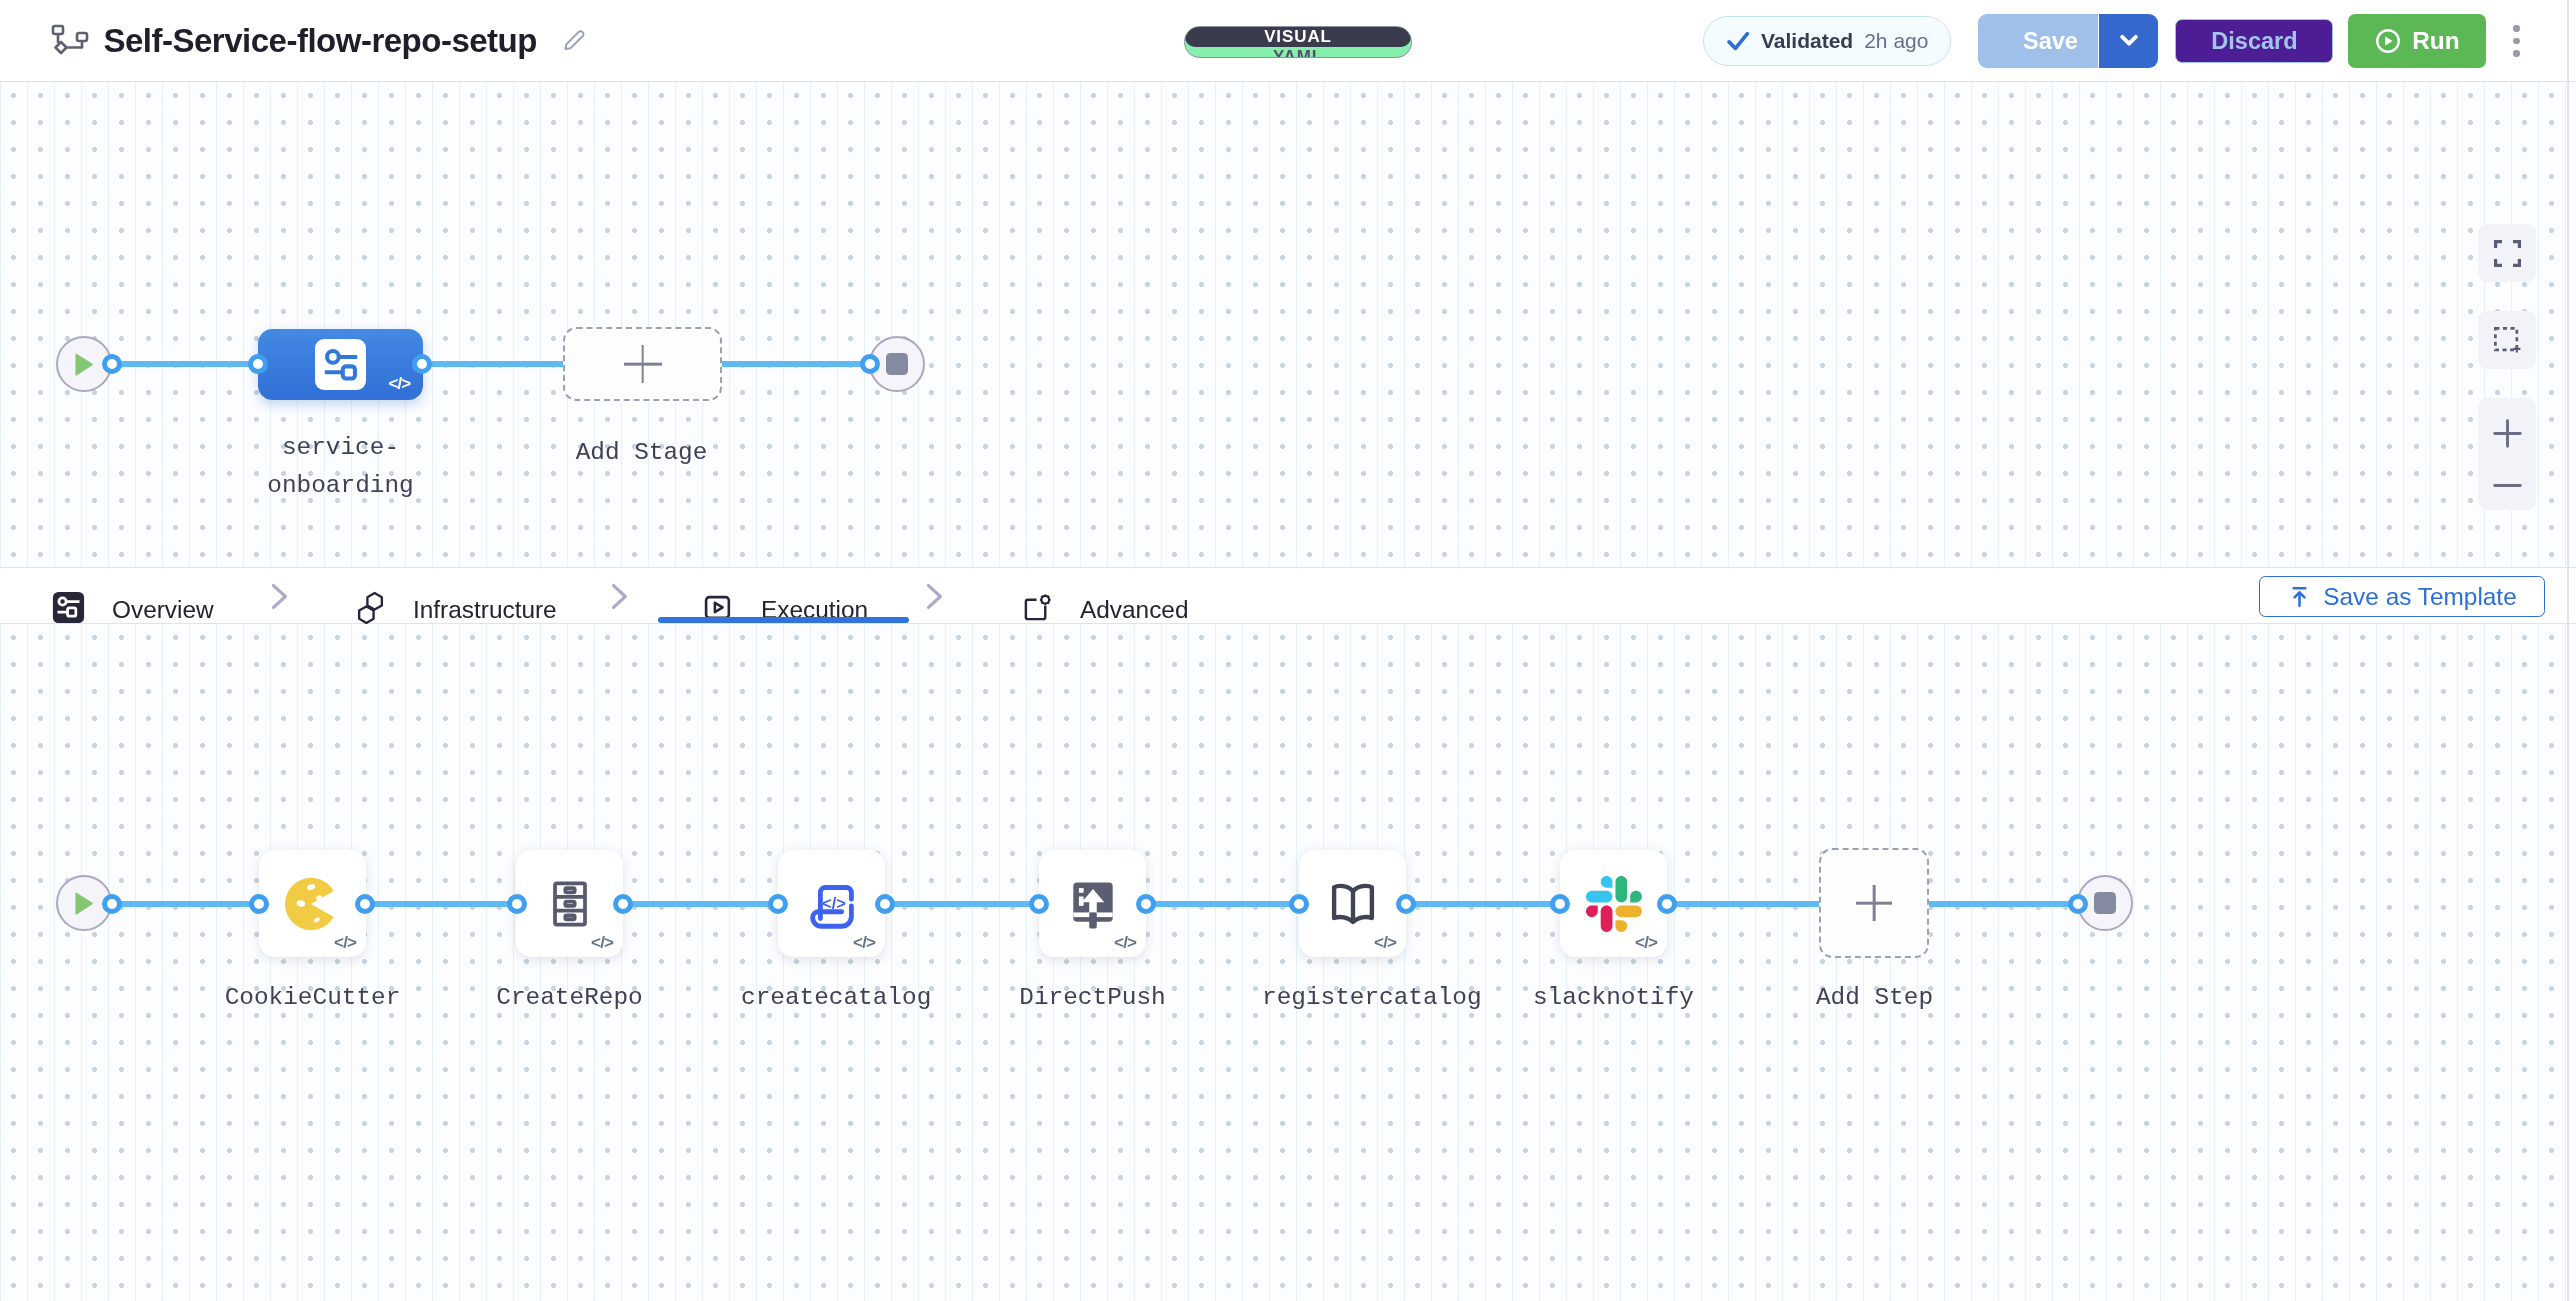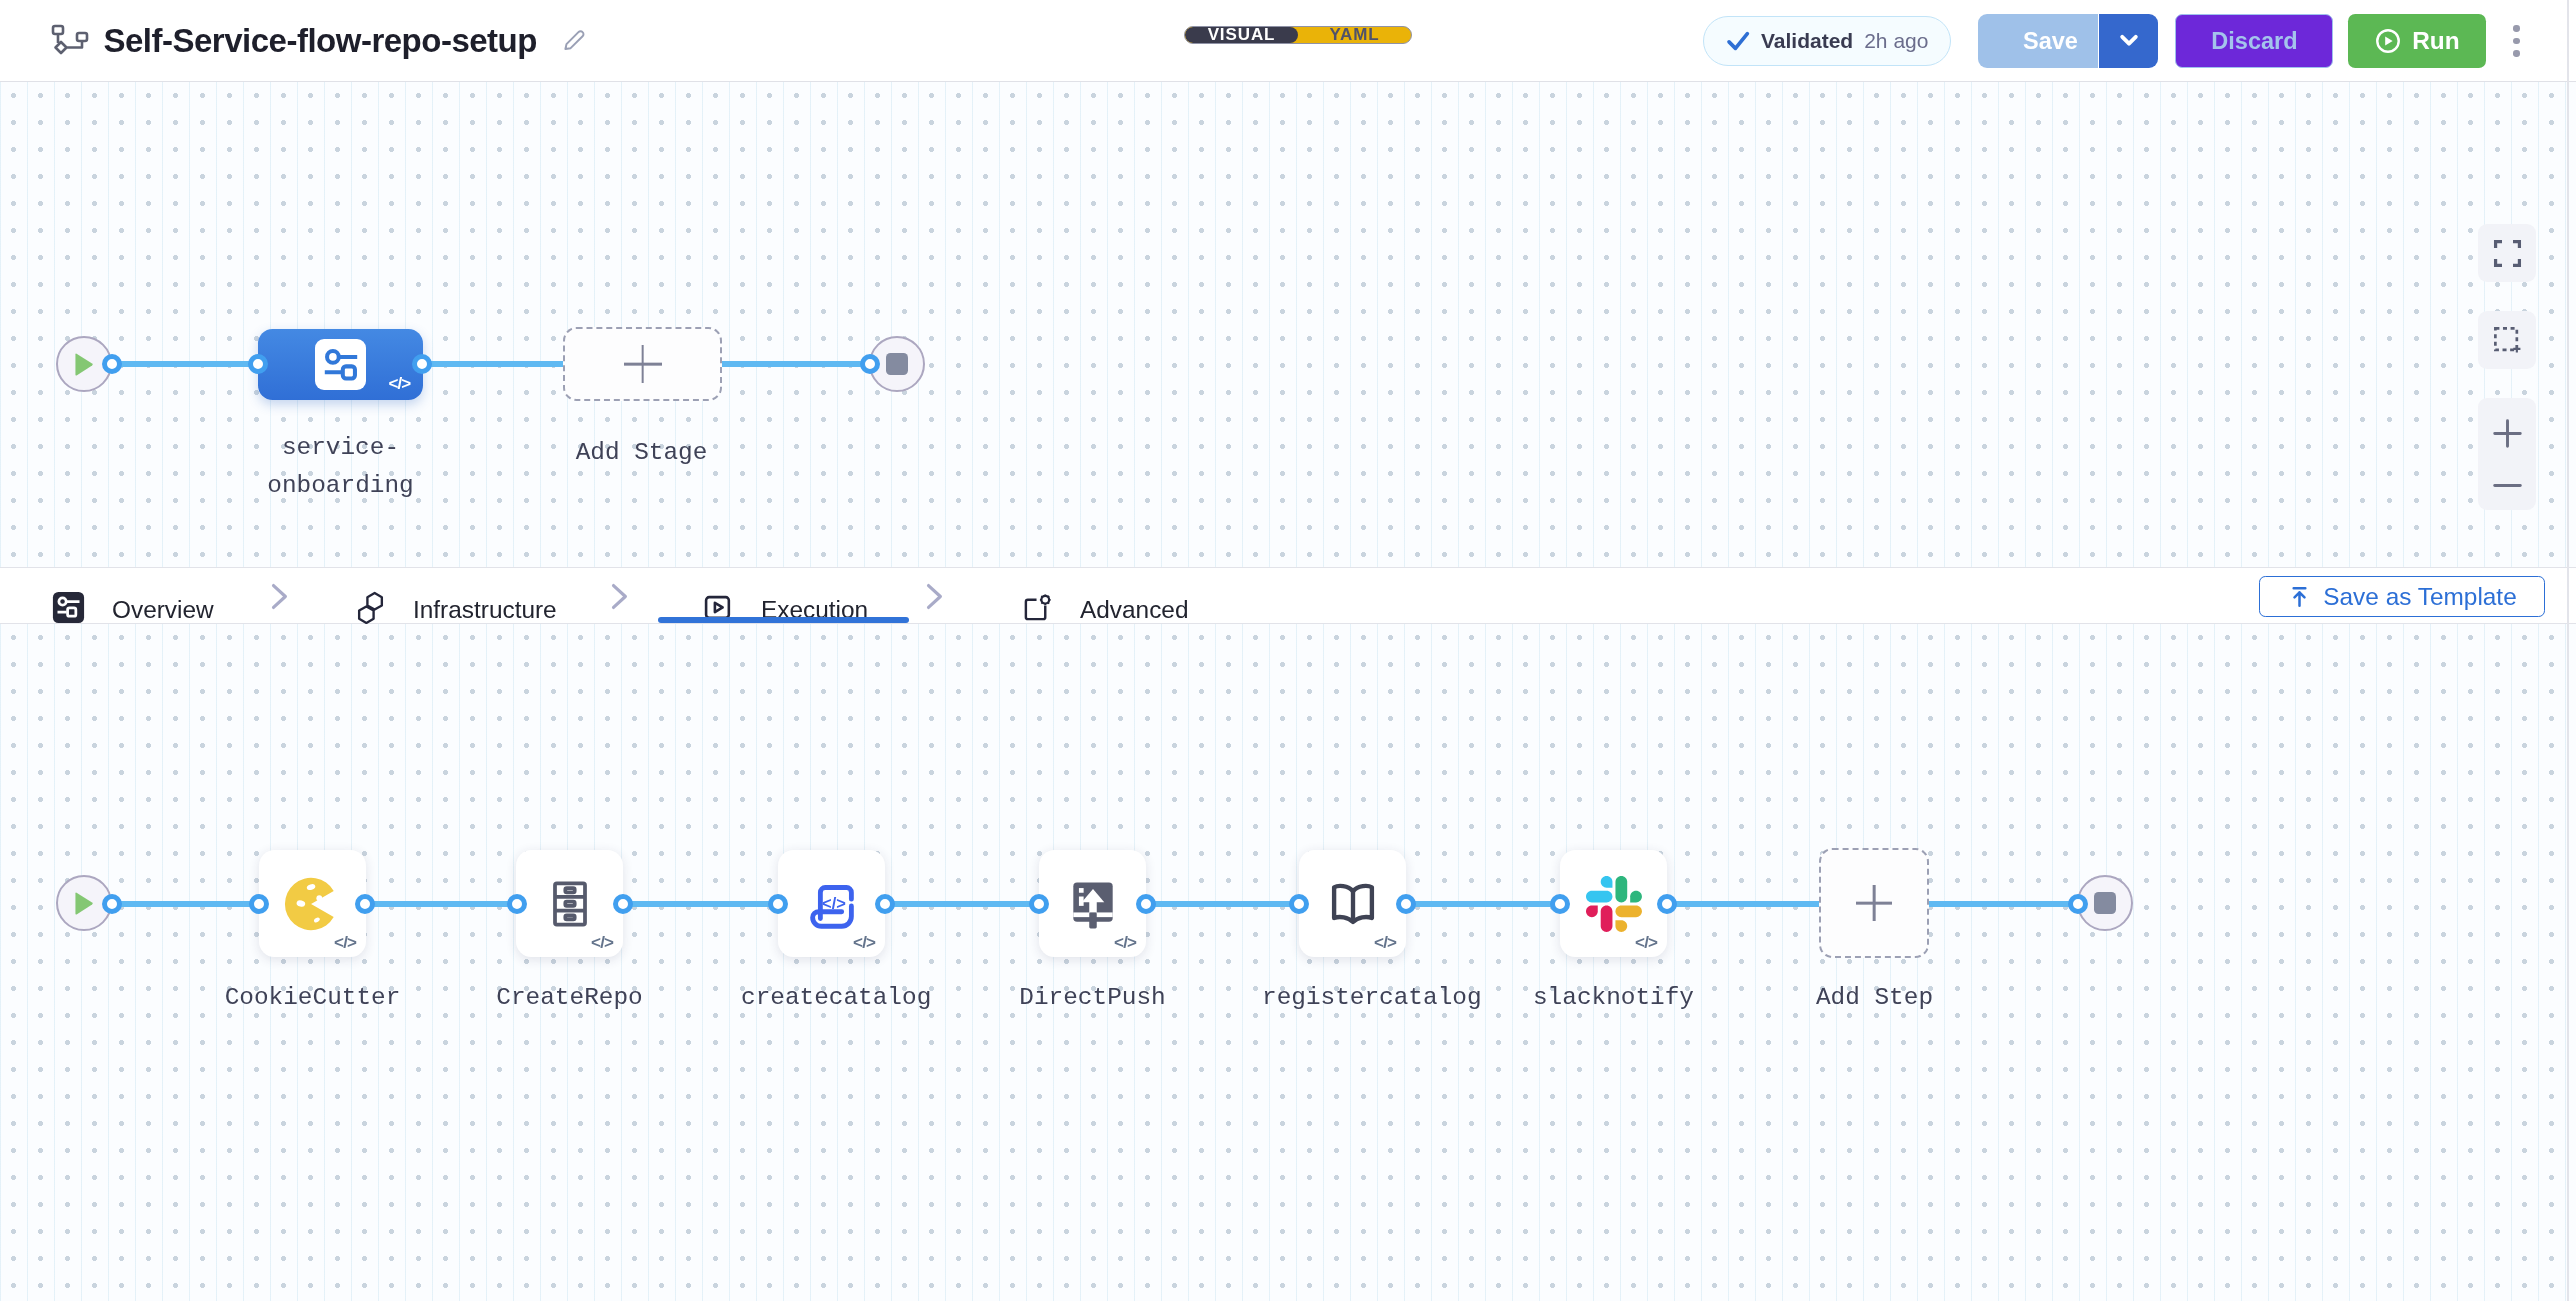--- a/index.html
+++ b/index.html
@@ -6,37 +6,37 @@
   html,body { width:2576px; height:1302px; overflow:hidden; background:#fff;
     font-family:"Liberation Sans", sans-serif; color:#2b2d3c; }
 
   
   .header { position:relative; height:82px; background:#fff; border-bottom:0.9px solid #e0e1e7;
     display:flex; align-items:center; padding-left:51px; z-index:20; }
   .title-wrap { display:flex; align-items:center; gap:14.5px; }
   .page-title { font-size:33px; font-weight:bold; color:#1e1f2b; letter-spacing:-0.5px; }
   .icon-btn { background:none; border:none; cursor:pointer; display:flex; align-items:center; }
 
-  .mode-toggle { position:absolute; left:1184px; top:26px; width:228px; height:18px;
-    border:1.8px solid #8f92a6; border-radius:15.4px; display:flex; background:#eab308; overflow:hidden; }
+  .mode-toggle { position:absolute; left:1184px; top:26px; width:228px; height:32px;
+    border:1.8px solid #8f92a6; border-radius:15.4px; display:flex; background:#86efac; overflow:hidden;flex-direction:column; }
   .mode-seg { flex:1; display:flex; align-items:center; justify-content:center;
     font-size:17px; font-weight:bold; letter-spacing:0.9px; color:#50526a; cursor:pointer; }
   .mode-seg.active { background:#3a3b4c; color:#fff; border-radius:13.6px; }
 
   .header-right { position:absolute; right:51px; top:0; height:82px; display:flex; align-items:center; }
   .validated-badge { height:50px; display:flex; align-items:center; gap:11px; padding:0 22px;
     background:#f5fcff; border:1.8px solid #c2e4f8; border-radius:25px; margin-right:27px; cursor:pointer; }
   .validated-label { font-size:21px; font-weight:bold; color:#393b51; }
   .validated-time { font-size:21px; color:#6b6d8c; }
   .save-split { display:flex; height:54px; margin-right:17px; cursor:pointer; }
   .save-main { width:120px; background:#9fc1e9; color:#fff; font-size:23.5px; font-weight:bold;
     border:none; border-radius:9px 0 0 9px; cursor:pointer;padding-left:24px; }
   .save-caret { width:60px; background:#3568cd; border:none; border-left:1.8px solid #fff;
     border-radius:0 9px 9px 0; display:flex; align-items:center; justify-content:center; cursor:pointer; }
-  .discard-btn { height:54px; width:158px; background:#6d28d9; border:1.8px solid #9ec2ec; border-radius:7.2px;
+  .discard-btn { height:44px; width:158px; background:#4c1d95; border:1.8px solid #9ec2ec; border-radius:7.2px;
     color:#a4c4ec; font-size:23.5px; font-weight:bold; margin-right:14.5px; cursor:pointer; }
   .run-btn { height:54px; width:138px; background:#5cb854; border:none; border-radius:7.2px; color:#fff;
     font-size:24.4px; font-weight:bold; display:flex; align-items:center; justify-content:center; gap:10px;
     margin-right:22px; cursor:pointer; }
   .kebab { display:flex; flex-direction:column; gap:6.3px; padding:5.4px; cursor:pointer; background:none; border:none; }
   .kebab span { width:6.3px; height:6.3px; border-radius:50%; background:#989aac; }
 
   
   .canvas { position:relative; background-color:#fbfdff;
     background-image: radial-gradient(#c9d4de 2.3px, transparent 2.7px),

